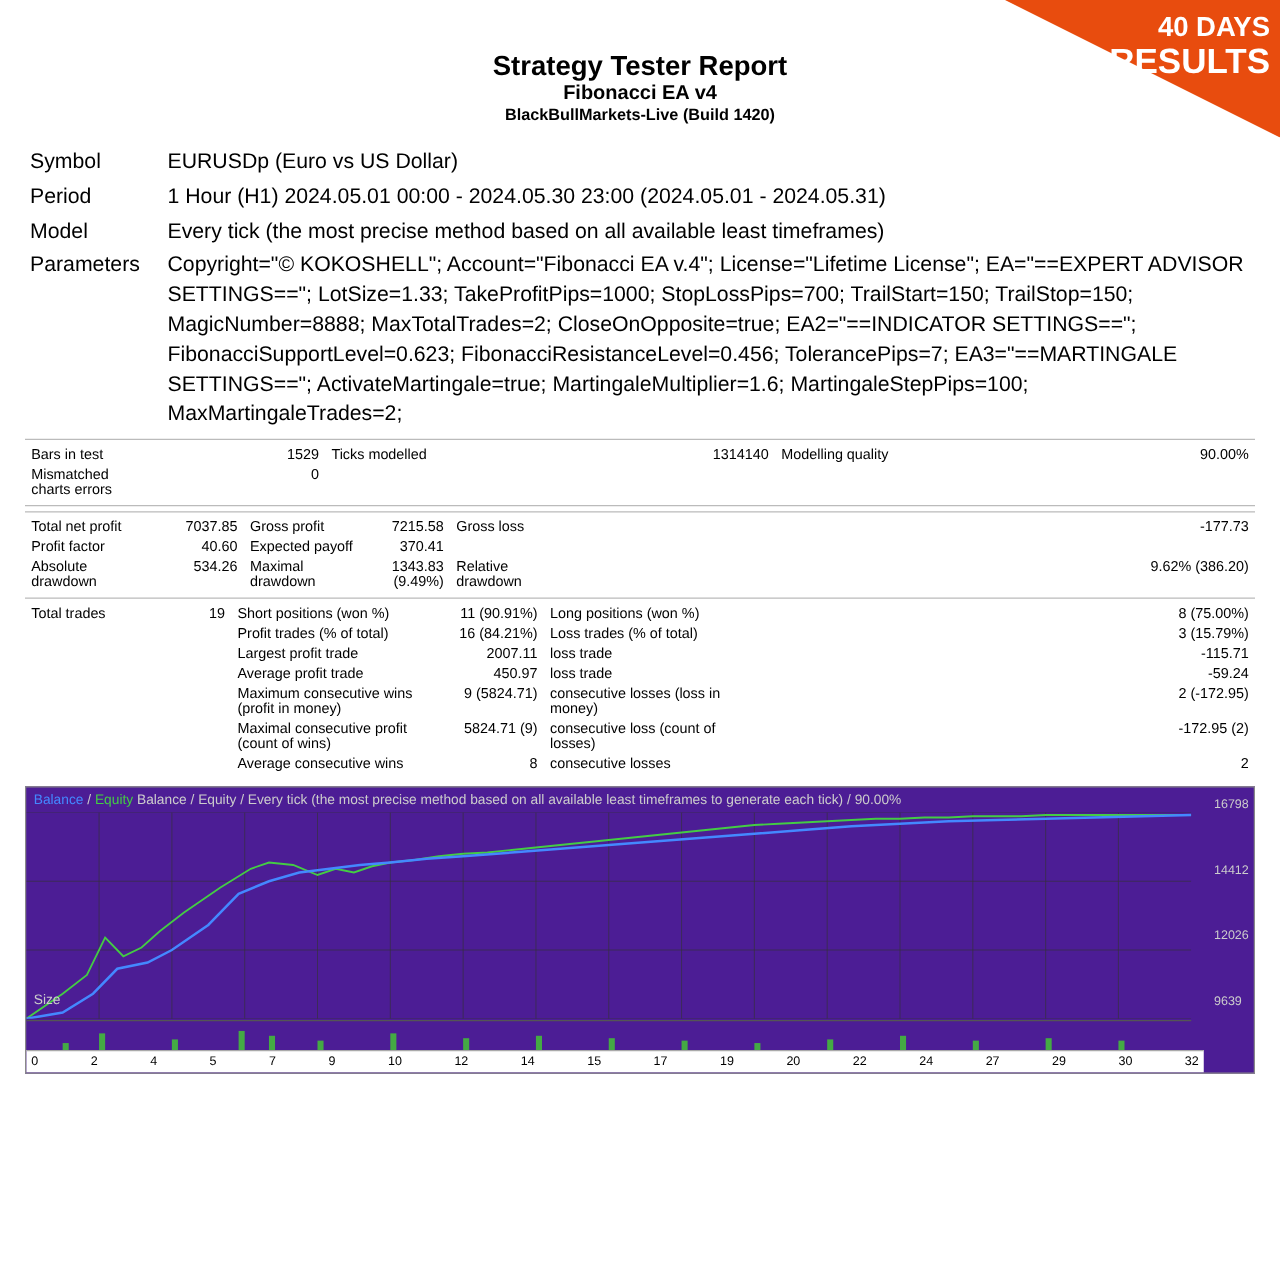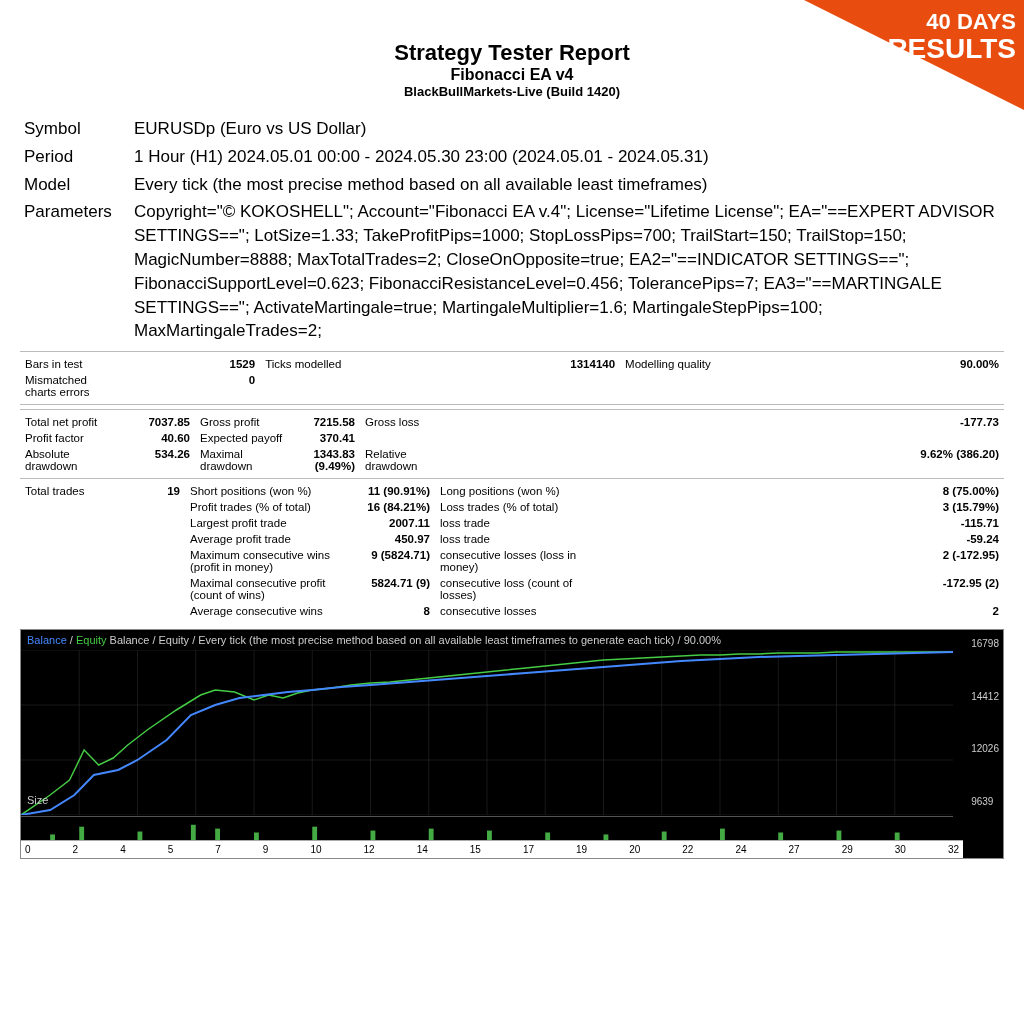--- a/index.html
+++ b/index.html
@@ -99,35 +99,34 @@
       border-collapse: collapse;
       font-size: 11.5px;
     }
     .full-stats td {
       padding: 2px 5px;
       vertical-align: top;
     }
     .full-stats .v {
       text-align: right;
       min-width: 55px;
-      font-weight: bold;
     }
     .full-stats .lbl {
       color: #000;
     }
     hr.divider {
       border: none;
       border-top: 1px solid #bbb;
       margin: 4px 0;
     }
     
     .chart-container {
       border: 1px solid #888;
       margin-top: 10px;
-      background: #000000;
+      background: #4c1d95;
       position: relative;
       height: 230px;
       overflow: hidden;
     }
     .chart-legend {
       position: absolute;
       top: 4px;
       left: 6px;
       color: #ccc;
       font-size: 11px;

